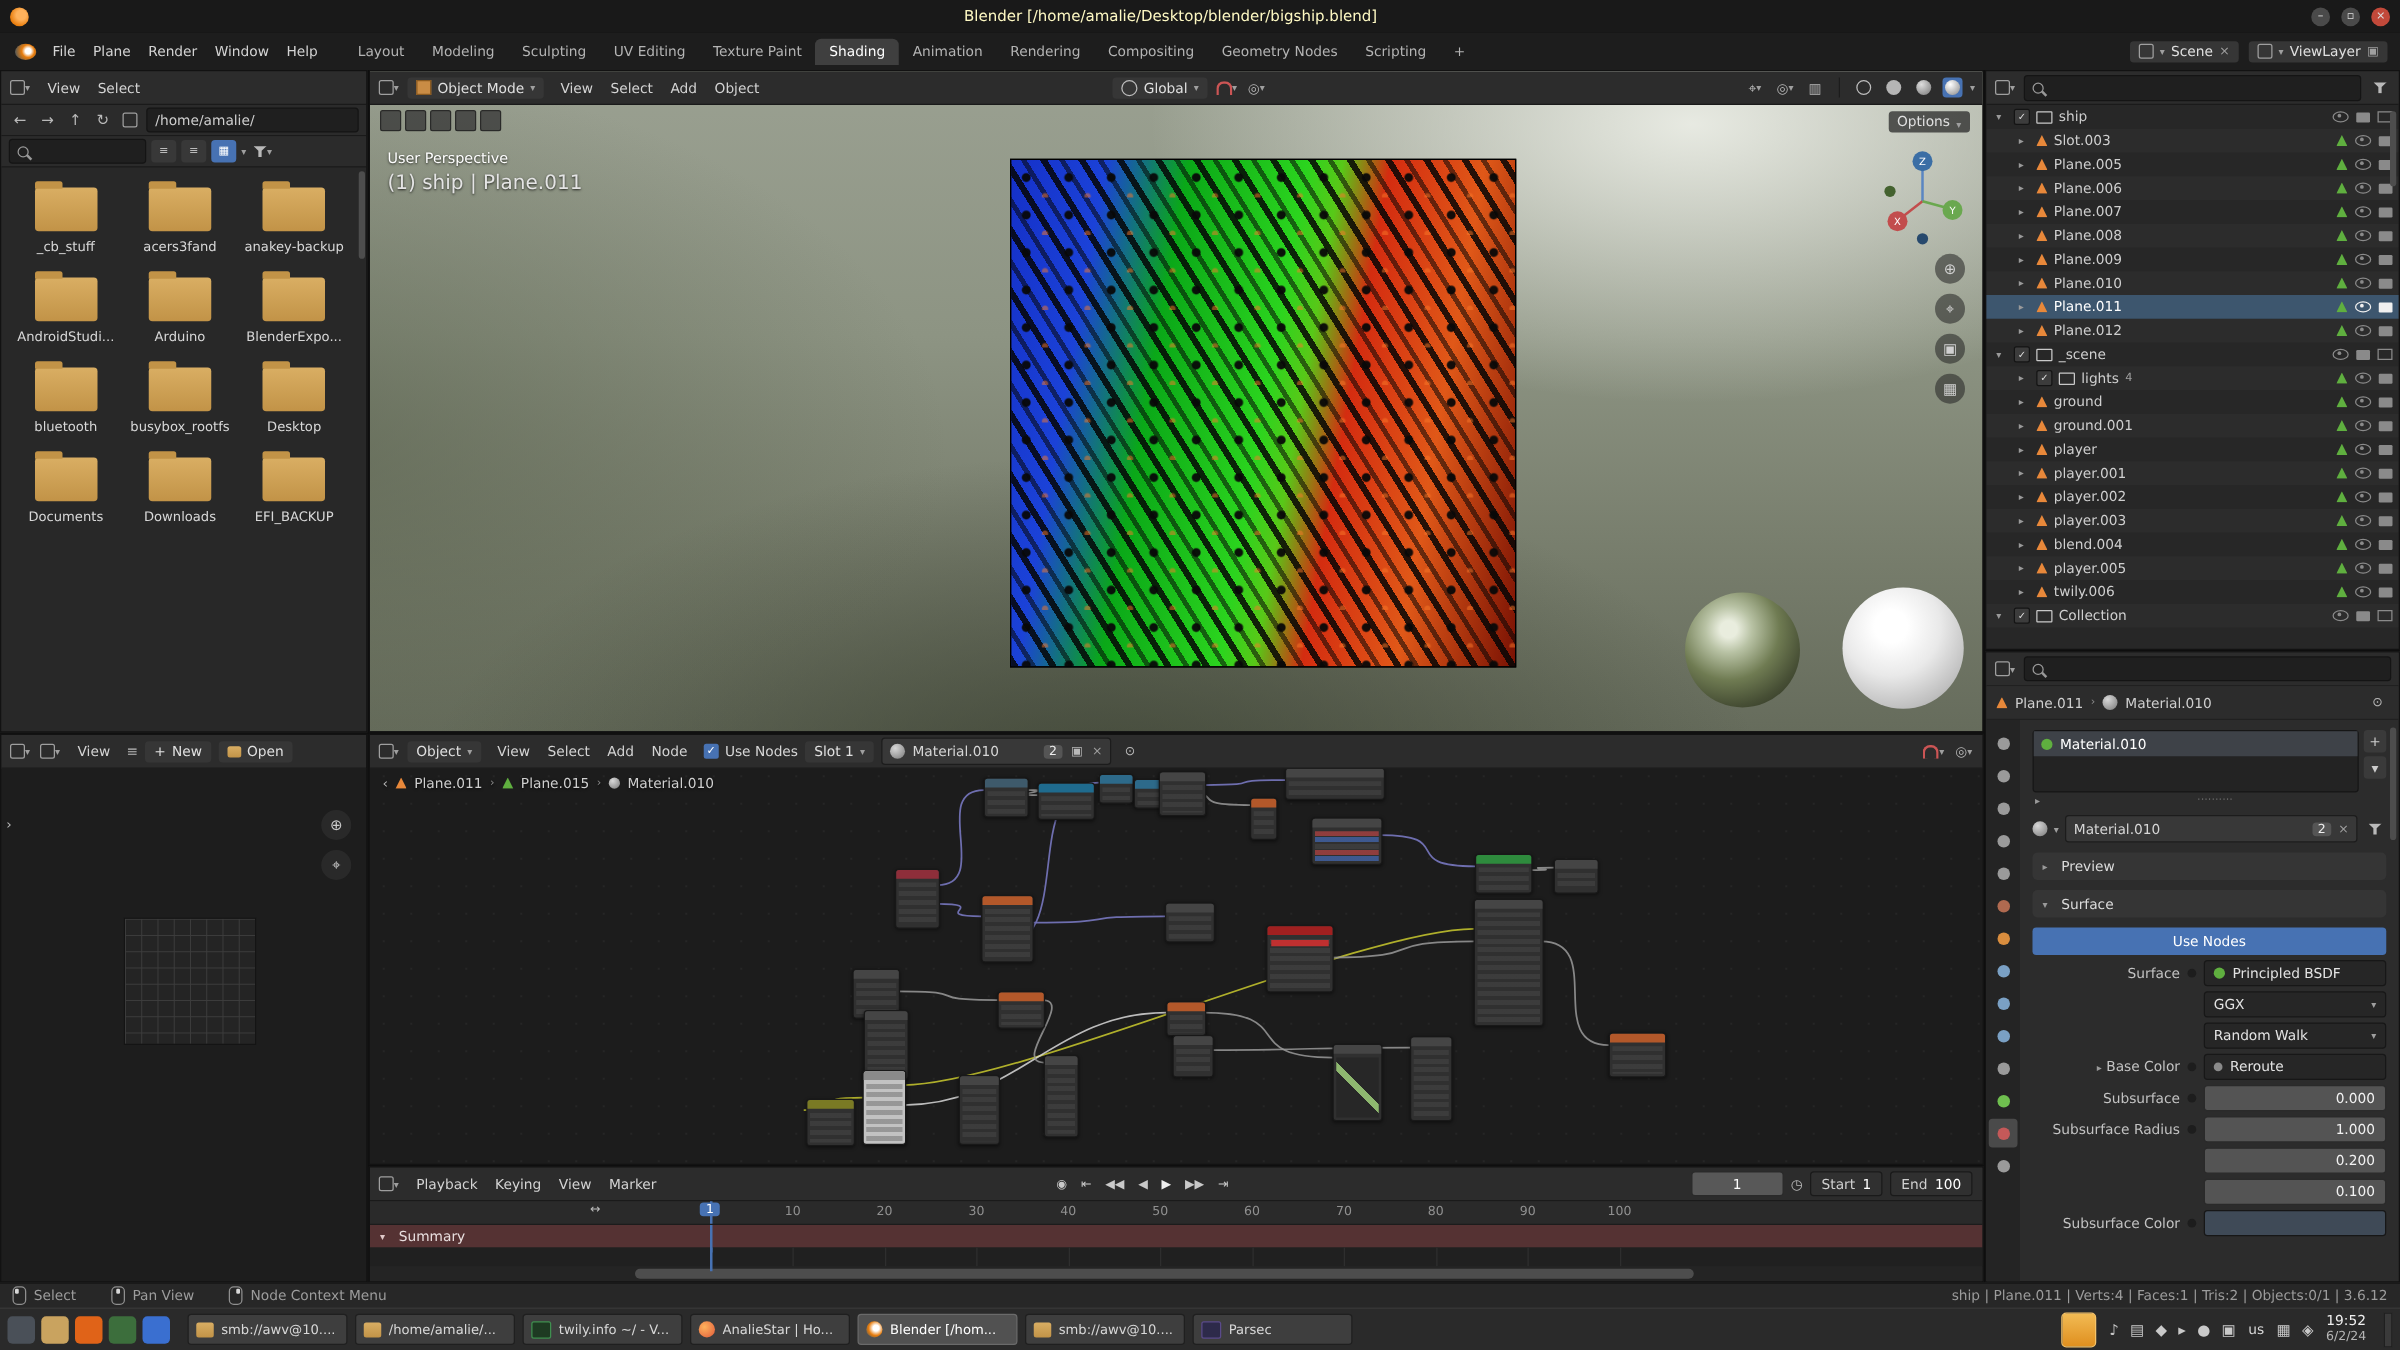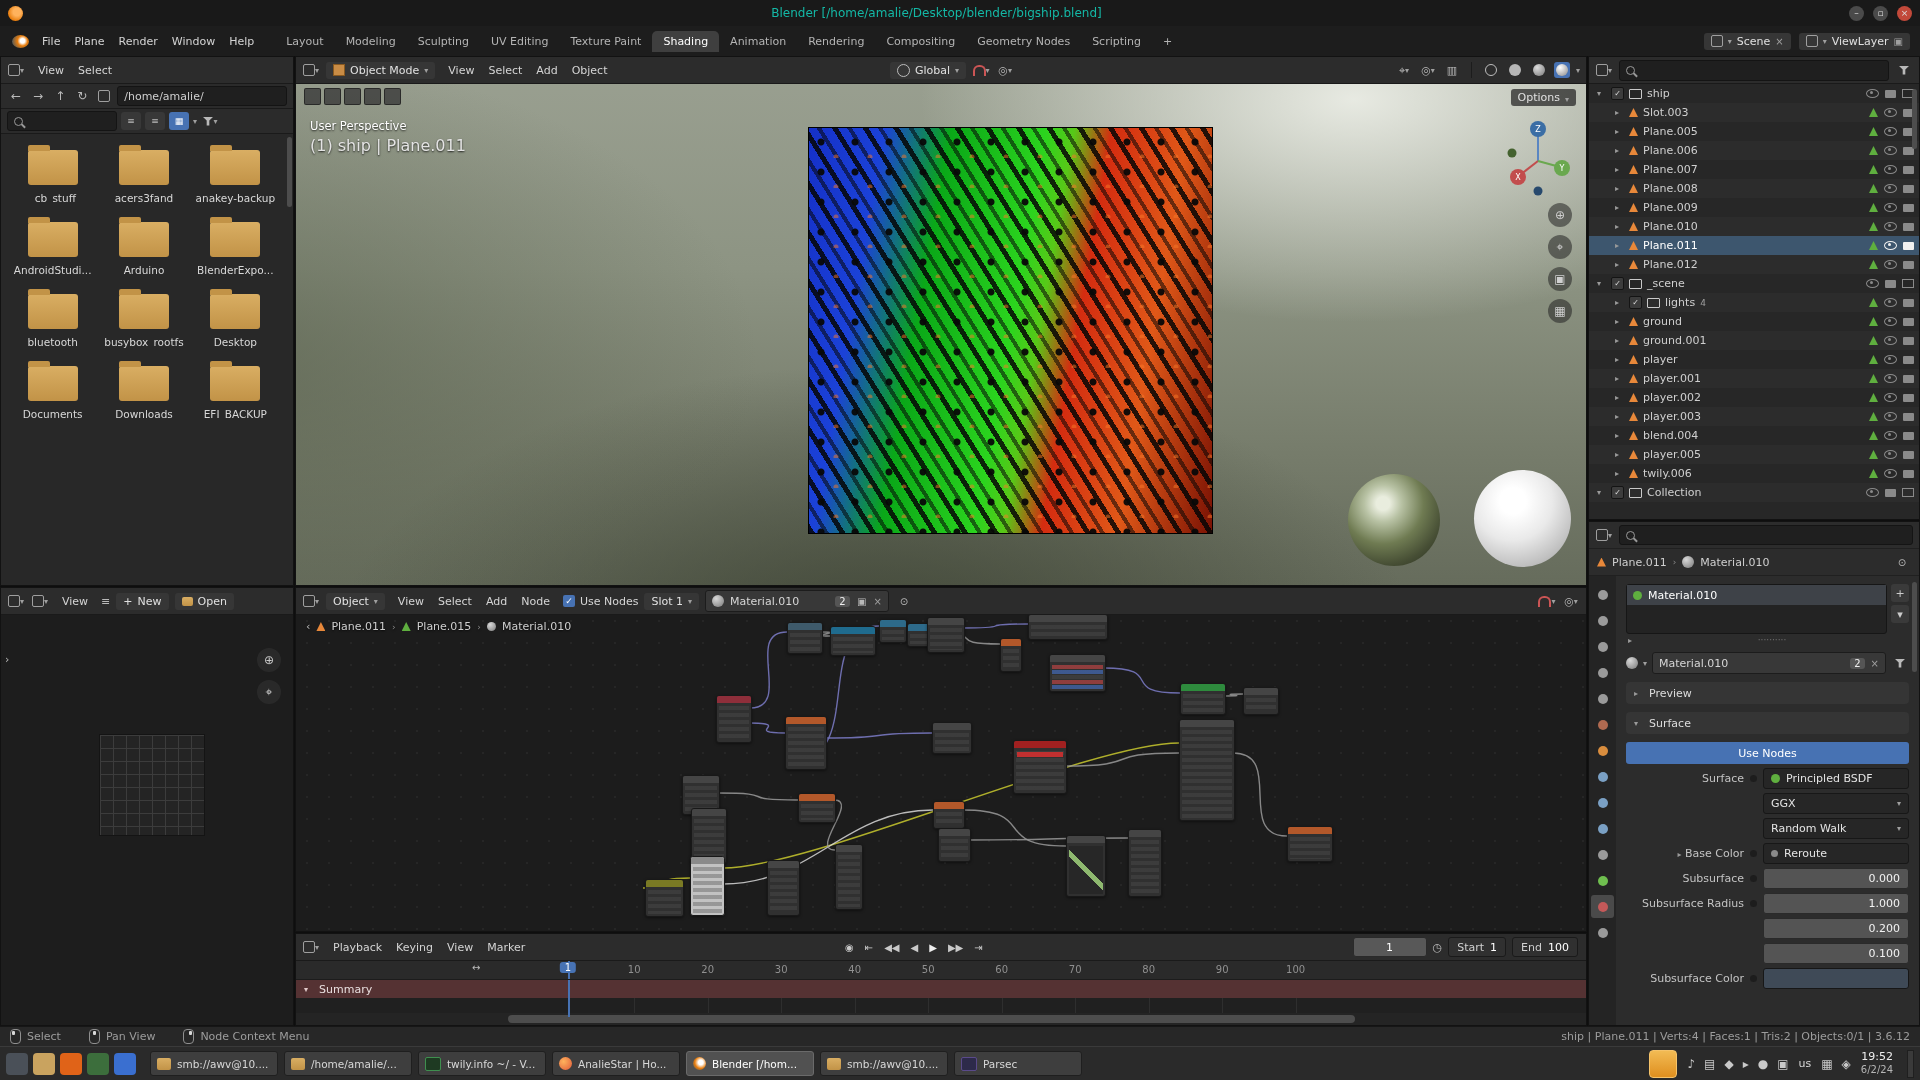--- a/index.html
+++ b/index.html
@@ -12,21 +12,21 @@
   .dd{display:flex;align-items:center;gap:5px;background:#363636;border-radius:3px;padding:2px 7px;color:#e0e0e0;}
   .chev{font-size:8px;color:#9f9f9f;}
   .field{background:#1f1f1f;border:1px solid #141414;border-radius:3px;color:#cfcfcf;padding:1px 6px;font-size:11px;font-family:inherit;}
   .icbtn{display:flex;align-items:center;justify-content:center;min-width:18px;height:18px;border-radius:3px;color:#b9b9b9;font-size:10px;}
   .sep{width:1px;height:16px;background:#1c1c1c;margin:0 4px;}
   .glyph{color:#b9b9b9;font-size:11px;line-height:1;}
 
   
   #titlebar{position:absolute;left:0;top:0;width:1920px;height:26px;background:#191919;display:flex;align-items:center;padding:0 8px;box-sizing:border-box;}
   .tb-appicon{width:15px;height:15px;border-radius:50%;background:radial-gradient(circle at 60% 40%,#ffb25c 0 30%,#e87d0d 70%,#9c4f05 100%);margin-right:10px;}
-  .tb-title{flex:1;text-align:center;color:#14b8a6;font-size:12px;}
+  .tb-title{flex:1;text-align:center;color:#fef9c3;font-size:12px;}
   .tbb{width:15px;height:15px;border-radius:50%;margin-left:9px;display:flex;align-items:center;justify-content:center;font-size:9px;color:#ddd;}
   .tbb.min,.tbb.max{background:#4a4a4a;}
   .tbb.close{background:#c2493a;}
 
   
   #topbar{position:absolute;left:0;top:26px;width:1920px;height:30px;background:#1d1d1d;display:flex;align-items:center;padding:0 6px;box-sizing:border-box;}
   .blogo{width:17px;height:13px;border-radius:50%;background:radial-gradient(circle at 62% 45%,#fff 0 18%,#e87d0d 40%,#1b4b74 100%);margin:0 6px;}
   .menubar{display:flex;align-items:center;}
   .wtabs{display:flex;align-items:flex-end;margin-left:14px;flex:1;}
   .wtab{padding:4px 11px;color:#b4b4b4;border-radius:5px 5px 0 0;}
@@ -213,21 +213,21 @@
   .wicon.folder{background:linear-gradient(#d9ae63,#c29347);}
   .wicon.terminal{background:#1e3a22;border:1px solid #3f8f4f;}
   .wicon.browser{background:radial-gradient(circle at 35% 35%,#ffb25c,#e05a3a);border-radius:50%;width:13px;height:13px;}
   .wicon.blender{background:radial-gradient(circle at 60% 42%,#fff 0 22%,#e87d0d 55%,#1b4b74 100%);border-radius:50%;width:13px;height:13px;}
   .wicon.parsec{background:#2d2a4a;border:1px solid #5a4a8a;}
   #tray{margin-left:auto;display:flex;align-items:center;gap:10px;}
   .trayhl{width:26px;height:26px;border-radius:4px;background:linear-gradient(#f2bb54,#df8f1f);border:1px solid #f5c36a;}
   .tray-g{color:#c9c9c9;font-size:12px;}
   #kbd{color:#d8d8d8;}
   #clockblk{text-align:right;line-height:1.15;}
-  #clock-time{color:#efefef;font-size:11px;}
+  #clock-time{color:#efefef;font-size:11px;text-align:center;}
   #clock-date{color:#b5b5b5;font-size:10px;}
   #showdesk{width:5px;height:26px;background:#3a3a3a;border:1px solid #1f1f1f;margin-left:4px;}
 </style>
 </head>
 <body>
 
 <div id="screen">
 
   <div id="titlebar">
     <div class="tb-appicon"></div>

